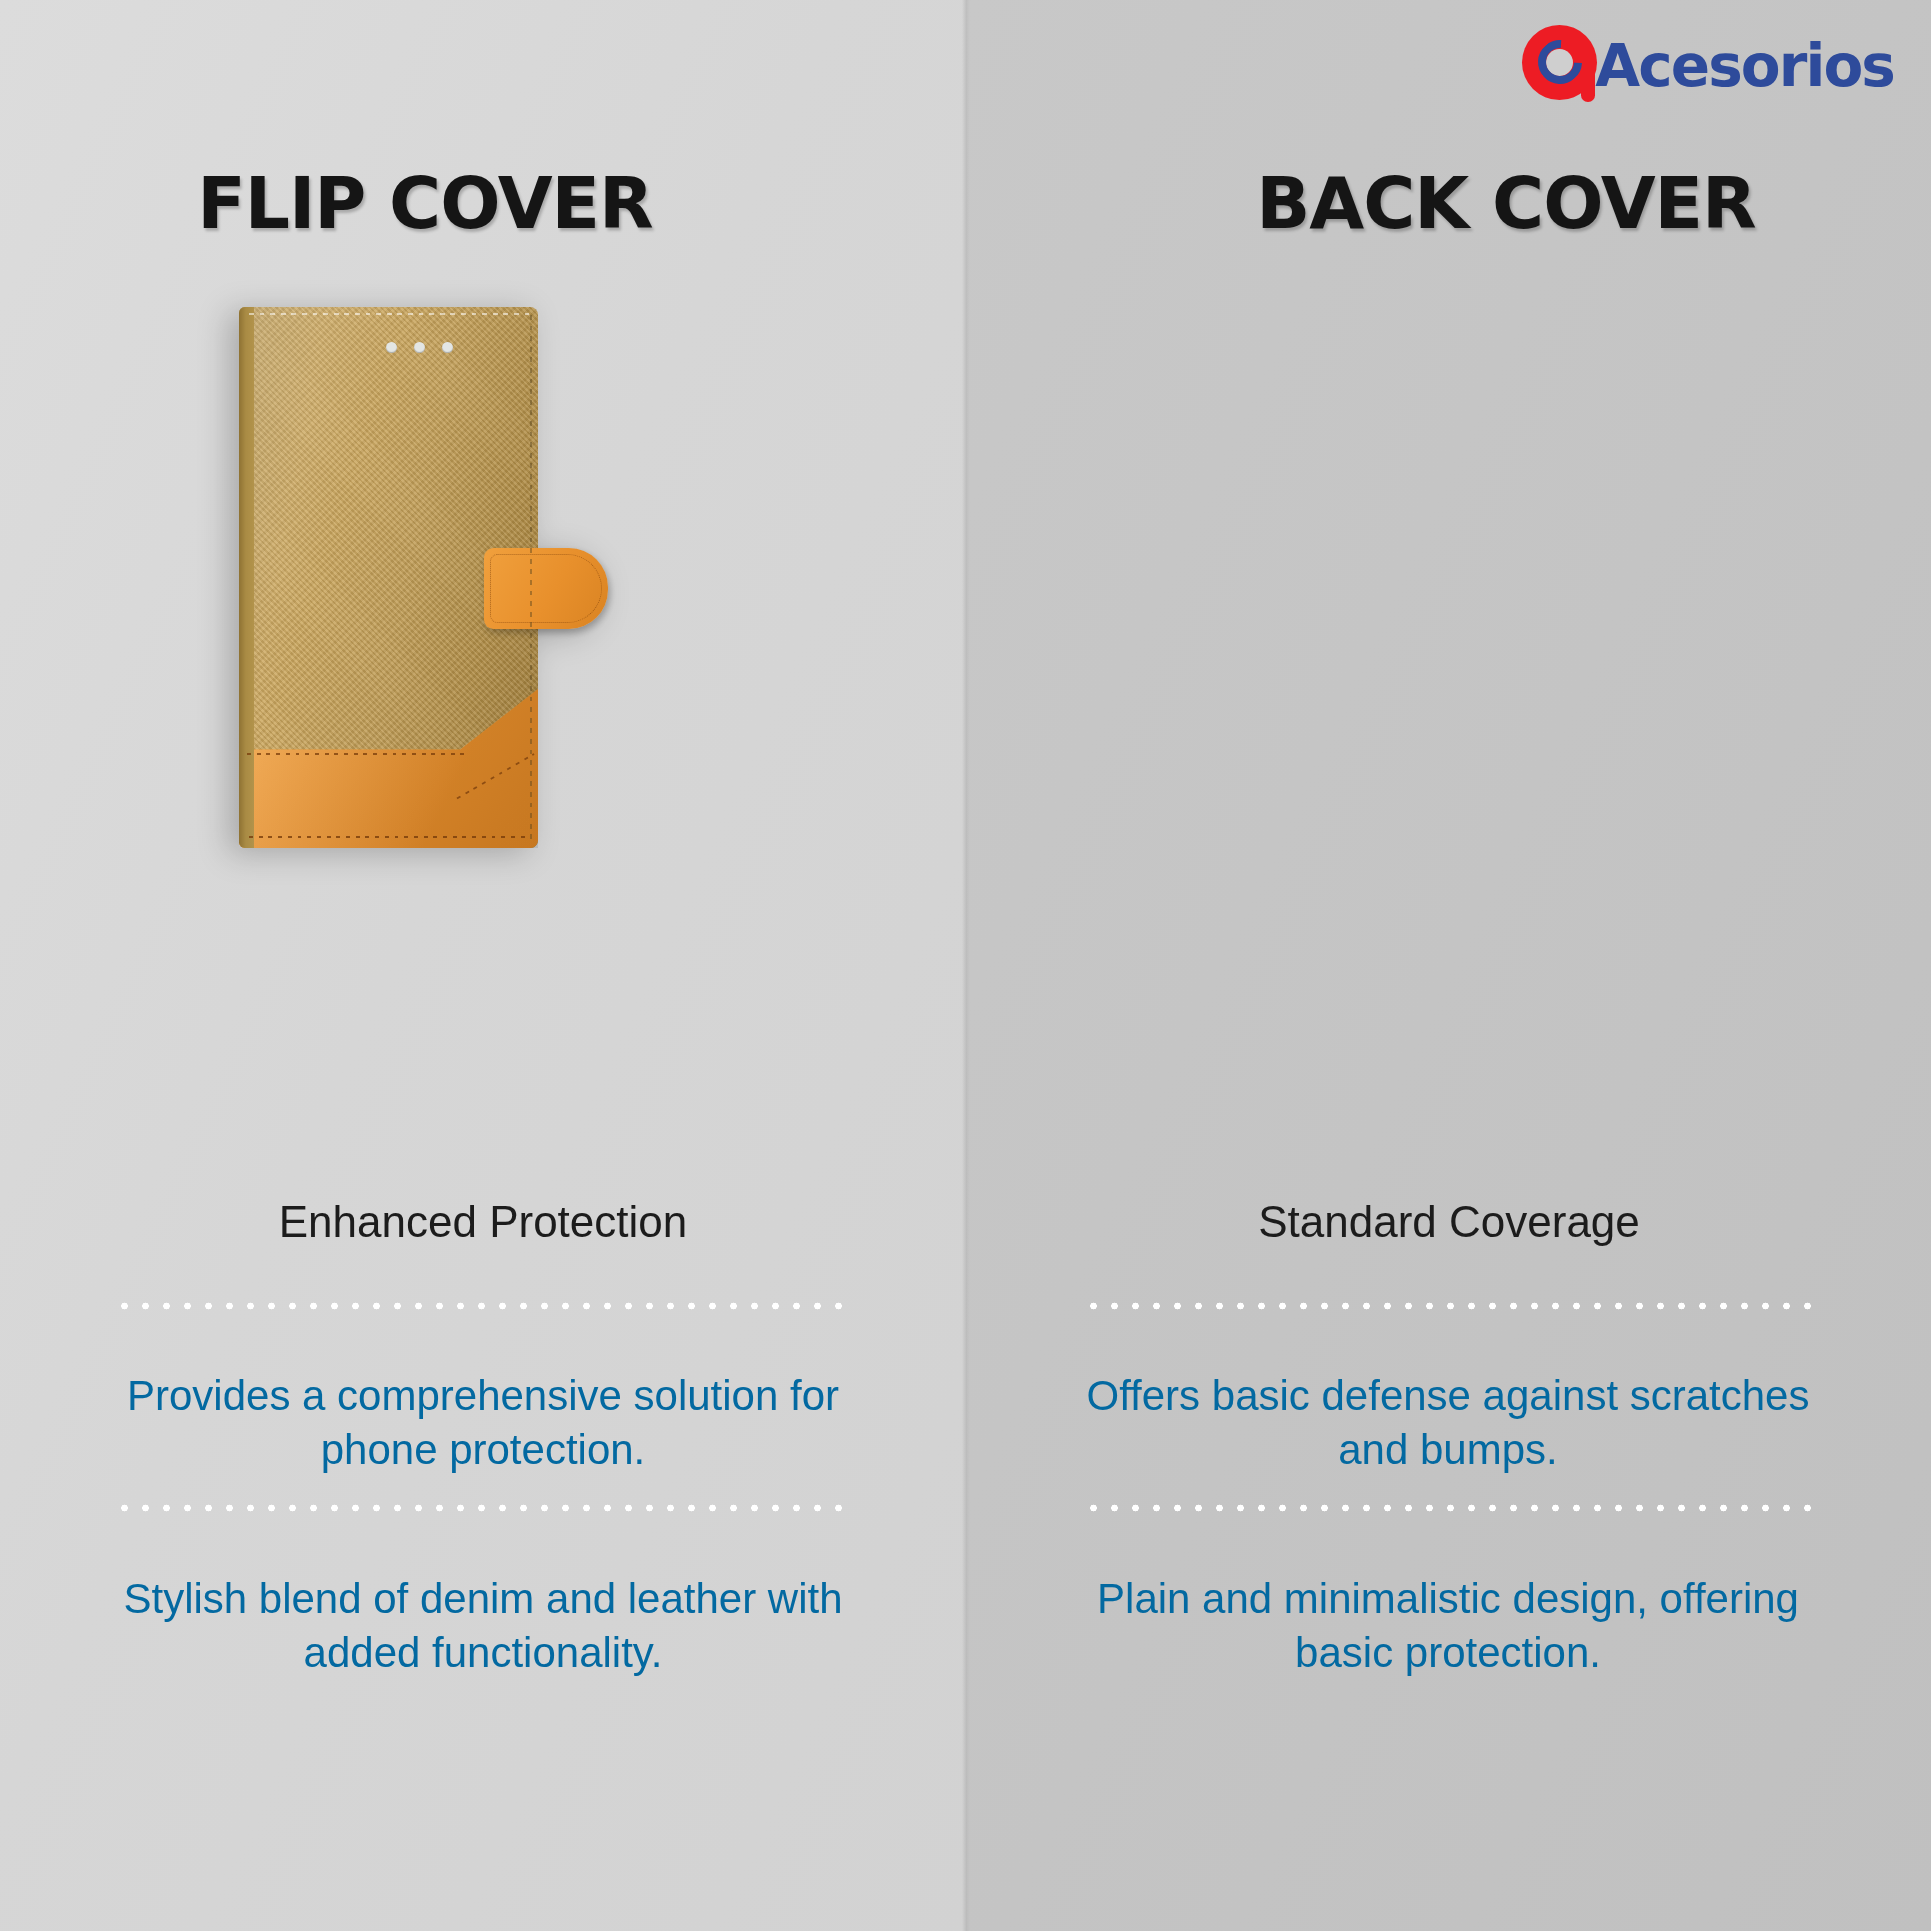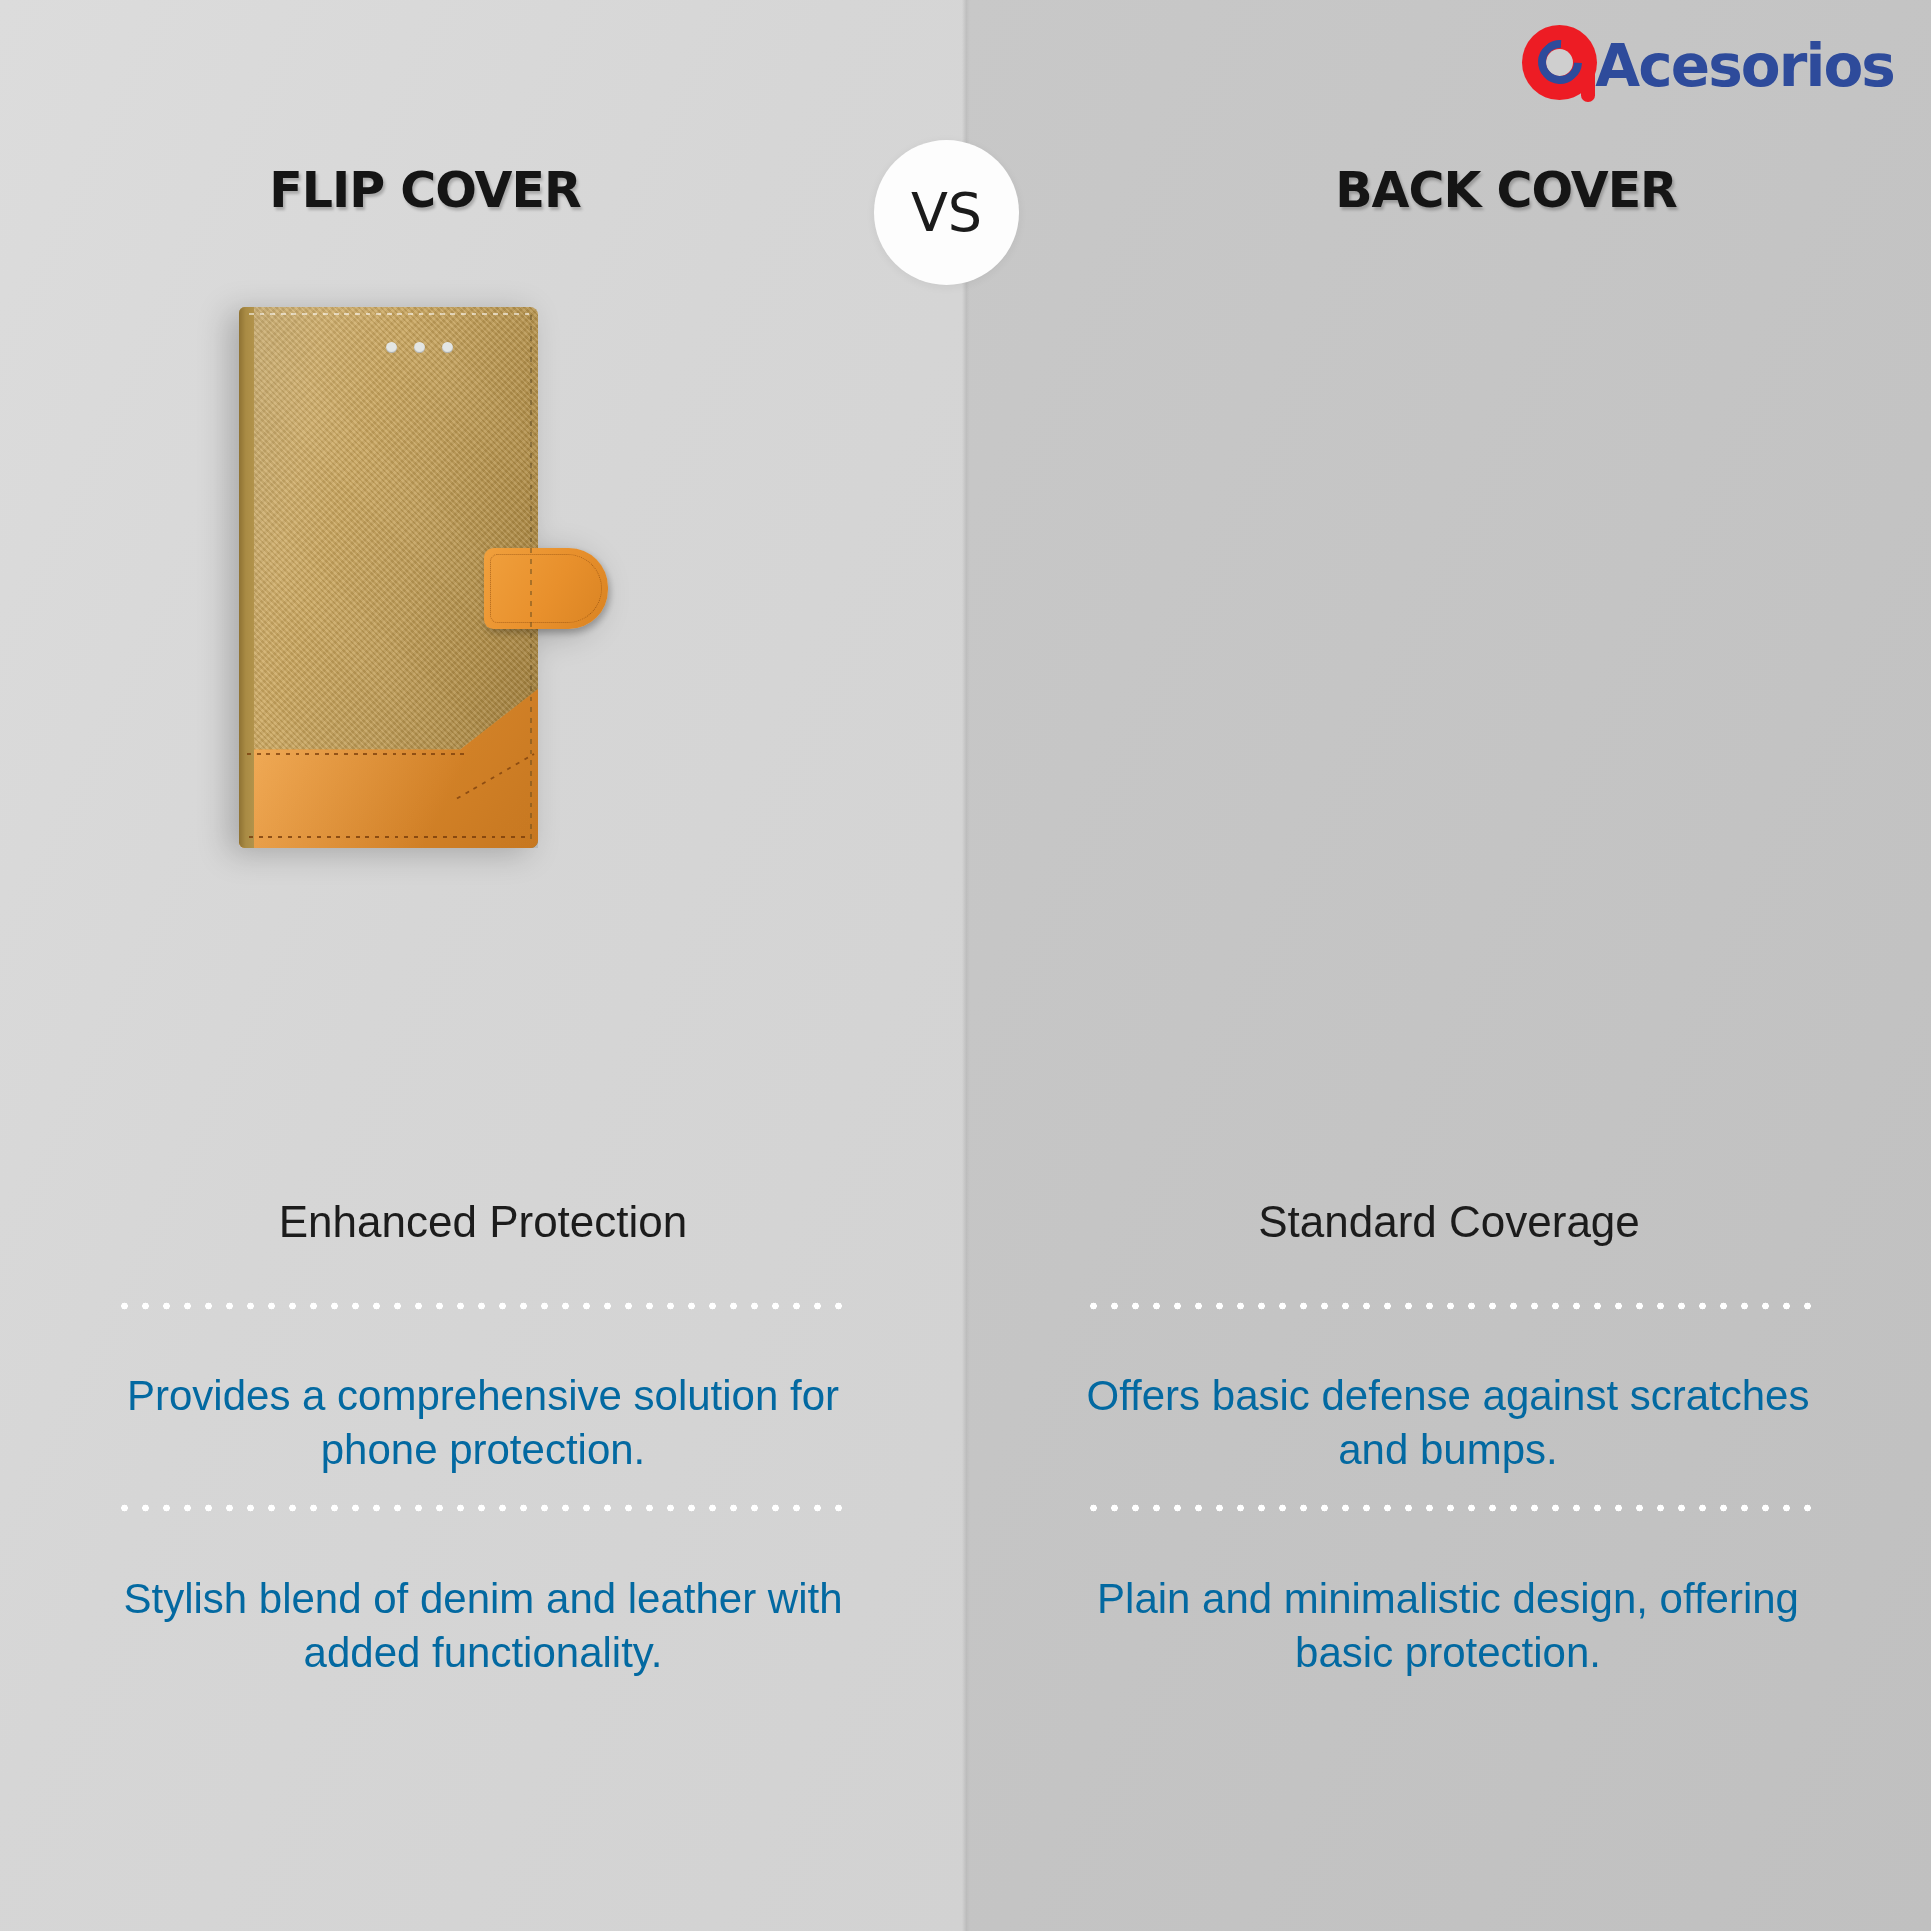--- a/index.html
+++ b/index.html
@@ -73,21 +73,21 @@
     line-height:1;
     position:relative;
     top:3.9px;
   }
 
   
   .heading {
     position:absolute; top:162px;
     font-family:"DejaVu Sans", sans-serif;
     font-weight:bold;
-    font-size:49px;
+    font-size:71px;
     letter-spacing:-1px;
     color:#151515;
     text-align:center;
     text-shadow:1.9px 2.9px 2.9px rgba(0,0,0,.22);
     white-space:nowrap;
   }
   .heading.left  { left:0;    width:850px; }
   .heading.right { left:1081px; width:850px; }
 
   
@@ -302,23 +302,20 @@
       <span class="tail"></span>
       <span class="inner-hole"></span>
       <span class="inner-c"></span>
     </div>
     <div class="logo-word">Acesorios</div>
   </div>
 
   <div class="heading left">FLIP COVER</div>
   <div class="heading right">BACK COVER</div>
 
-  <div class="vs-badge">
-    <span>VS</span>
-  </div>
 
   <div class="flip-wrap">
     <div class="flip-clasp"></div>
     <div class="flip-body"></div>
     <div class="flip-spine"></div>
     <div class="flip-topstitch"></div>
     <div class="flip-rightstitch"></div>
     <div class="speaker-dots">
       <i></i>
         <i></i>

